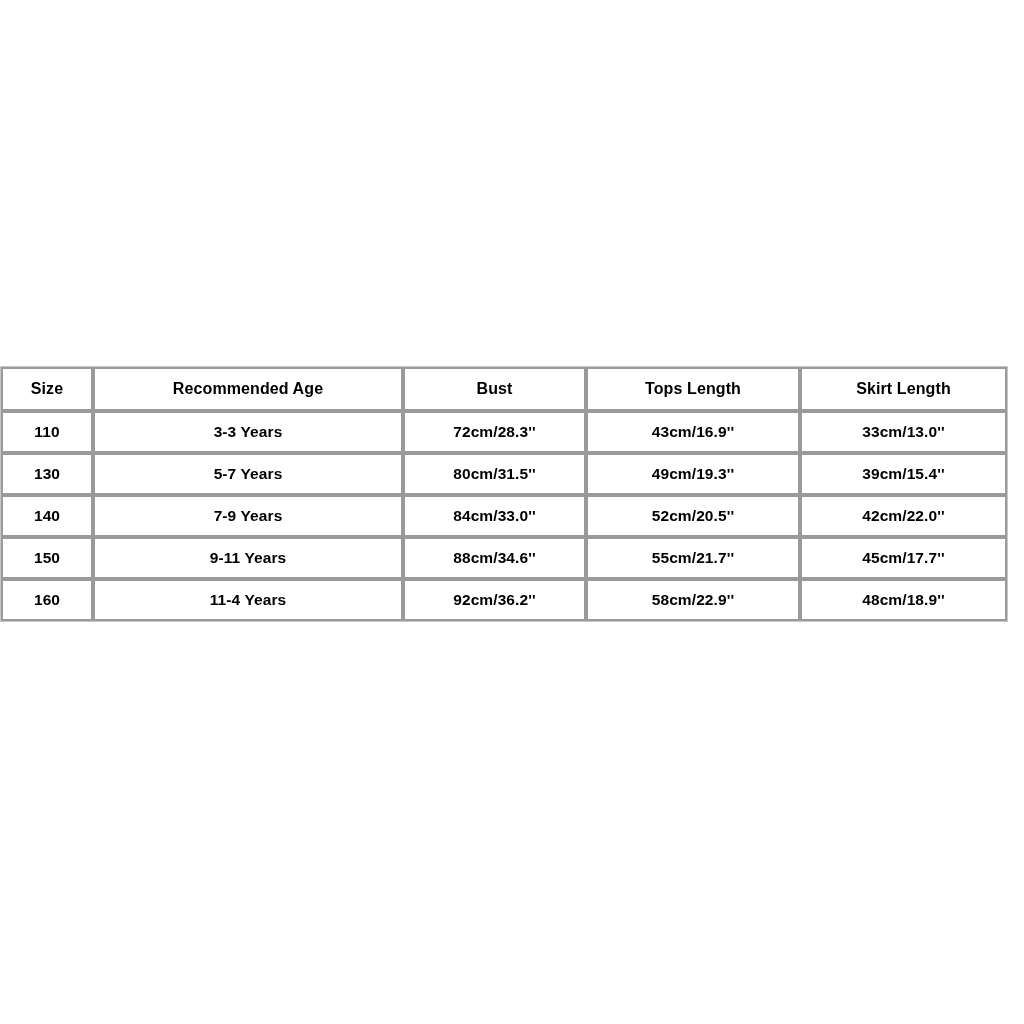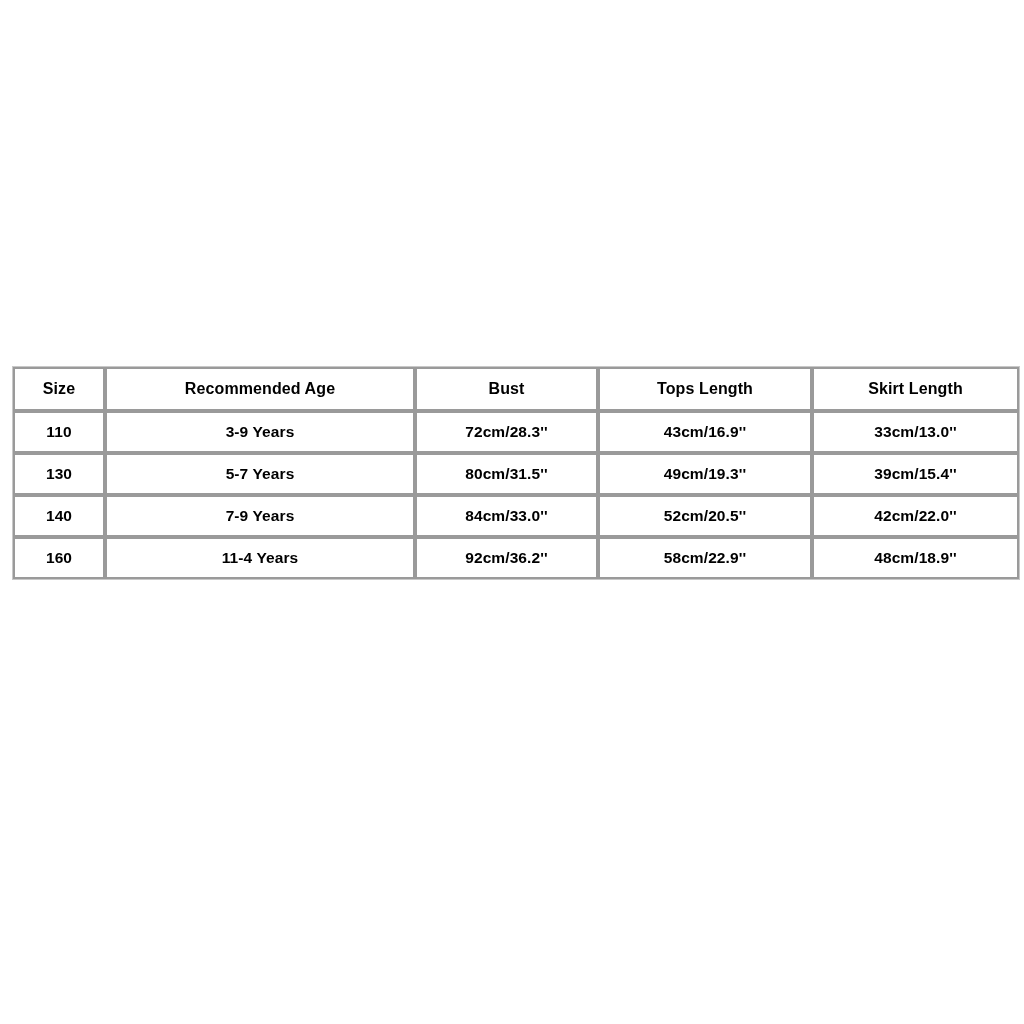--- a/index.html
+++ b/index.html
@@ -9,21 +9,21 @@
   }
   body {
     width: 1024px;
     height: 1024px;
     overflow: hidden;
     font-family: "Liberation Sans", sans-serif;
   }
 
   #size-chart-wrap {
     position: absolute;
-    left: 12px;
+    left: 0;
     top: 366px;
     width: 1006px;
   }
 
   table.size-chart {
     border-collapse: separate;
     border-spacing: 0;
     width: 100%;
     table-layout: fixed;
     border: 1px solid #c8c8c8;
@@ -76,21 +76,21 @@
       <tr class="header-row">
         <td>Size</td>
         <td>Recommended Age</td>
         <td>Bust</td>
         <td>Tops Length</td>
         <td>Skirt Length</td>
       </tr>
 
       <tr class="data-row">
         <td>110</td>
-        <td>3-9 Years</td>
+        <td>3-3 Years</td>
         <td>72cm/28.3''</td>
         <td>43cm/16.9''</td>
         <td>33cm/13.0''</td>
       </tr>
 
 
       <tr class="data-row">
         <td>130</td>
         <td>5-7 Years</td>
         <td>80cm/31.5''</td>
@@ -99,20 +99,27 @@
       </tr>
 
       <tr class="data-row">
         <td>140</td>
         <td>7-9 Years</td>
         <td>84cm/33.0''</td>
         <td>52cm/20.5''</td>
         <td>42cm/22.0''</td>
       </tr>
 
+      <tr class="data-row">
+        <td>150</td>
+        <td>9-11 Years</td>
+        <td>88cm/34.6''</td>
+        <td>55cm/21.7''</td>
+        <td>45cm/17.7''</td>
+      </tr>
 
       <tr class="data-row">
         <td>160</td>
         <td>11-4 Years</td>
         <td>92cm/36.2''</td>
         <td>58cm/22.9''</td>
         <td>48cm/18.9''</td>
       </tr>
     </tbody>
   </table>

